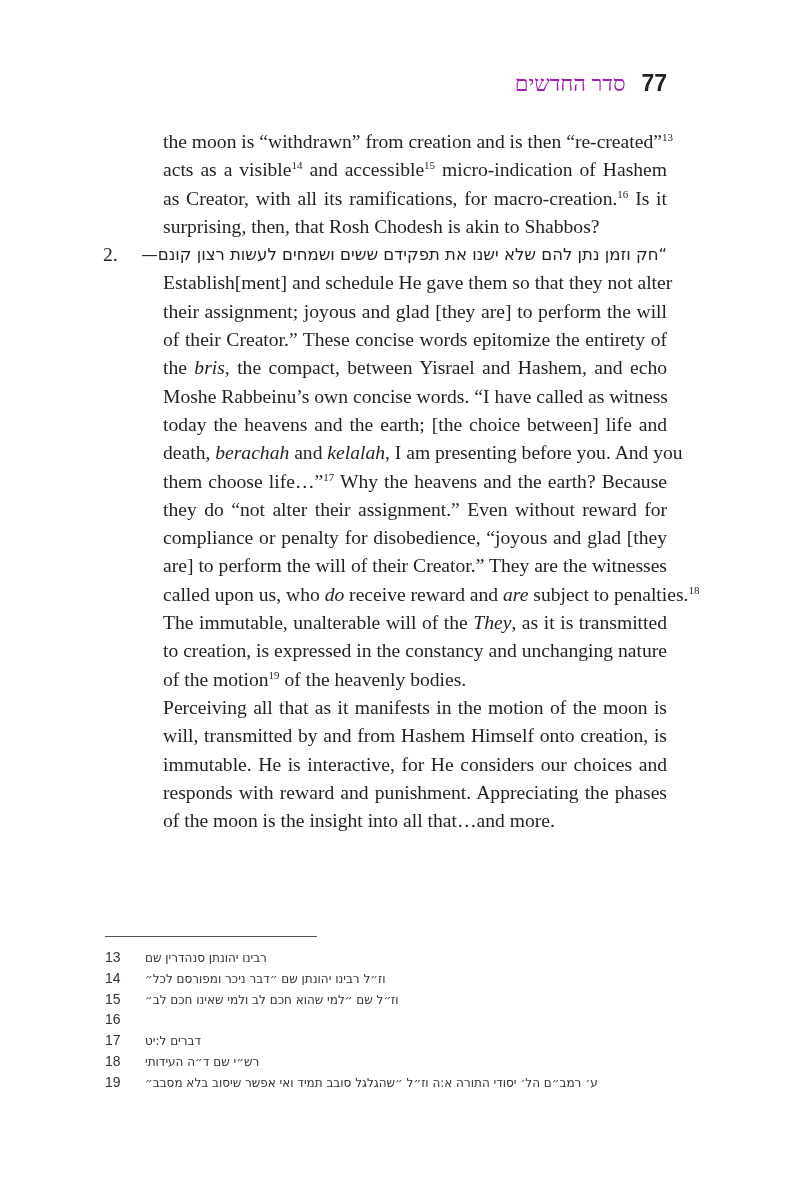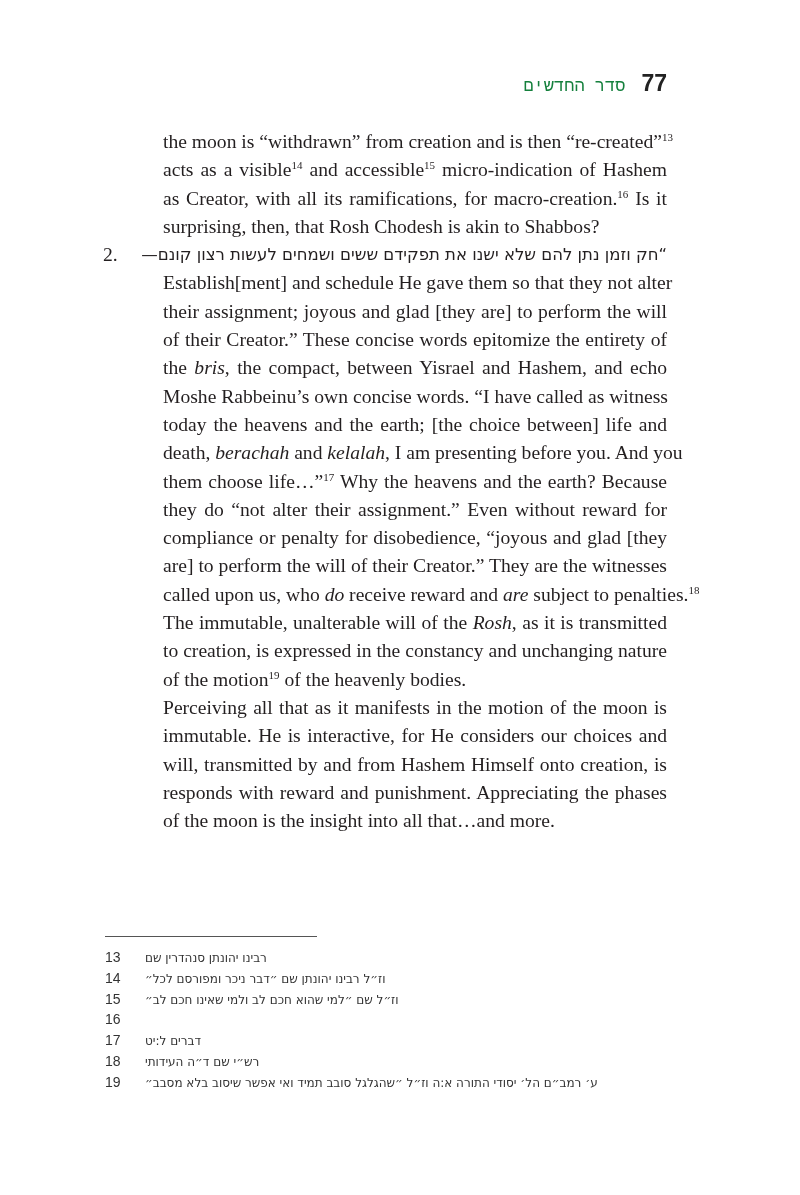--- a/index.html
+++ b/index.html
@@ -1,20 +1,20 @@
 <!DOCTYPE html>
 <html><head>
   <meta charset="utf-8">
   <style>
     html, body { margin: 0; padding: 0; background: #ffffff; }
     body { width: 800px; height: 1195px; position: relative; overflow: hidden; color: #231f20; }
     .page { position: absolute; left: 0; top: 0; width: 800px; height: 1195px; }
 
     .running-head { position: absolute; top: 70px; right: 133px; display: flex; align-items: baseline; gap: 16px; }
-    .running-head .title { font-family: Liberation Mono, monospace; font-size: 17px; color: #15803d; direction: rtl; }
+    .running-head .title { font-family: Liberation Serif, serif; font-size: 22px; color: #a21caf; direction: rtl; }
     .running-head .folio { font-family: "Liberation Sans", sans-serif; font-weight: bold; font-size: 23px; color: #222; }
 
     .body-text { position: absolute; left: 163px; width: 504px; top: 128px;
       font-family: "Liberation Serif", serif; font-size: 19.6px; line-height: 28.3px;
       text-align: justify; color: #231f20; }
     .body-text p { margin: 0; }
     .line { display: block; text-align: justify; text-align-last: justify; white-space: nowrap; }
     .line.last { text-align-last: left; }
     .body-text sup { font-size: 11px; line-height: 0; vertical-align: 7px; }
     .body-text i { font-style: italic; }
@@ -55,29 +55,29 @@
       <span class="line">of their Creator.” These concise words epitomize the entirety of</span>
       <span class="line"><span>the </span><i>bris</i><span>, the compact, between Yisrael and Hashem, and echo</span></span>
       <span class="line">Moshe Rabbeinu’s own concise words. “I have called as witness</span>
       <span class="line">today the heavens and the earth; [the choice between] life and</span>
       <span class="line"><span>death, </span><i>berachah</i><span> and </span><i>kelalah</i><span>, I am presenting before you. And you</span></span>
       <span class="line"><span>them choose life…”</span><sup>17</sup><span> Why the heavens and the earth? Because</span></span>
       <span class="line">they do “not alter their assignment.” Even without reward for</span>
       <span class="line">compliance or penalty for disobedience, “joyous and glad [they</span>
       <span class="line">are] to perform the will of their Creator.” They are the witnesses</span>
       <span class="line"><span>called upon us, who </span><i>do</i><span> receive reward and </span><i>are</i><span> subject to penalties.</span><sup>18</sup></span>
-      <span class="line"><span>The immutable, unalterable will of the </span><i>Rosh</i><span>, as it is transmitted</span></span>
+      <span class="line"><span>The immutable, unalterable will of the </span><i>They</i><span>, as it is transmitted</span></span>
       <span class="line">to creation, is expressed in the constancy and unchanging nature</span>
       <span class="line last"><span>of the motion</span><sup>19</sup><span> of the heavenly bodies.</span></span>
     </div>
 
     <p>
       <span class="line">Perceiving all that as it manifests in the motion of the moon is</span>
+      <span class="line">will, transmitted by and from Hashem Himself onto creation, is</span>
       <span class="line">immutable. He is interactive, for He considers our choices and</span>
-      <span class="line">will, transmitted by and from Hashem Himself onto creation, is</span>
       <span class="line">responds with reward and punishment. Appreciating the phases</span>
       <span class="line last">of the moon is the insight into all that…and more.</span>
     </p>
   </div>
 
   <div class="fn-rule"></div>
 
   <div class="footnotes">
     <div class="fn">
         <span class="fn-num">13</span>

